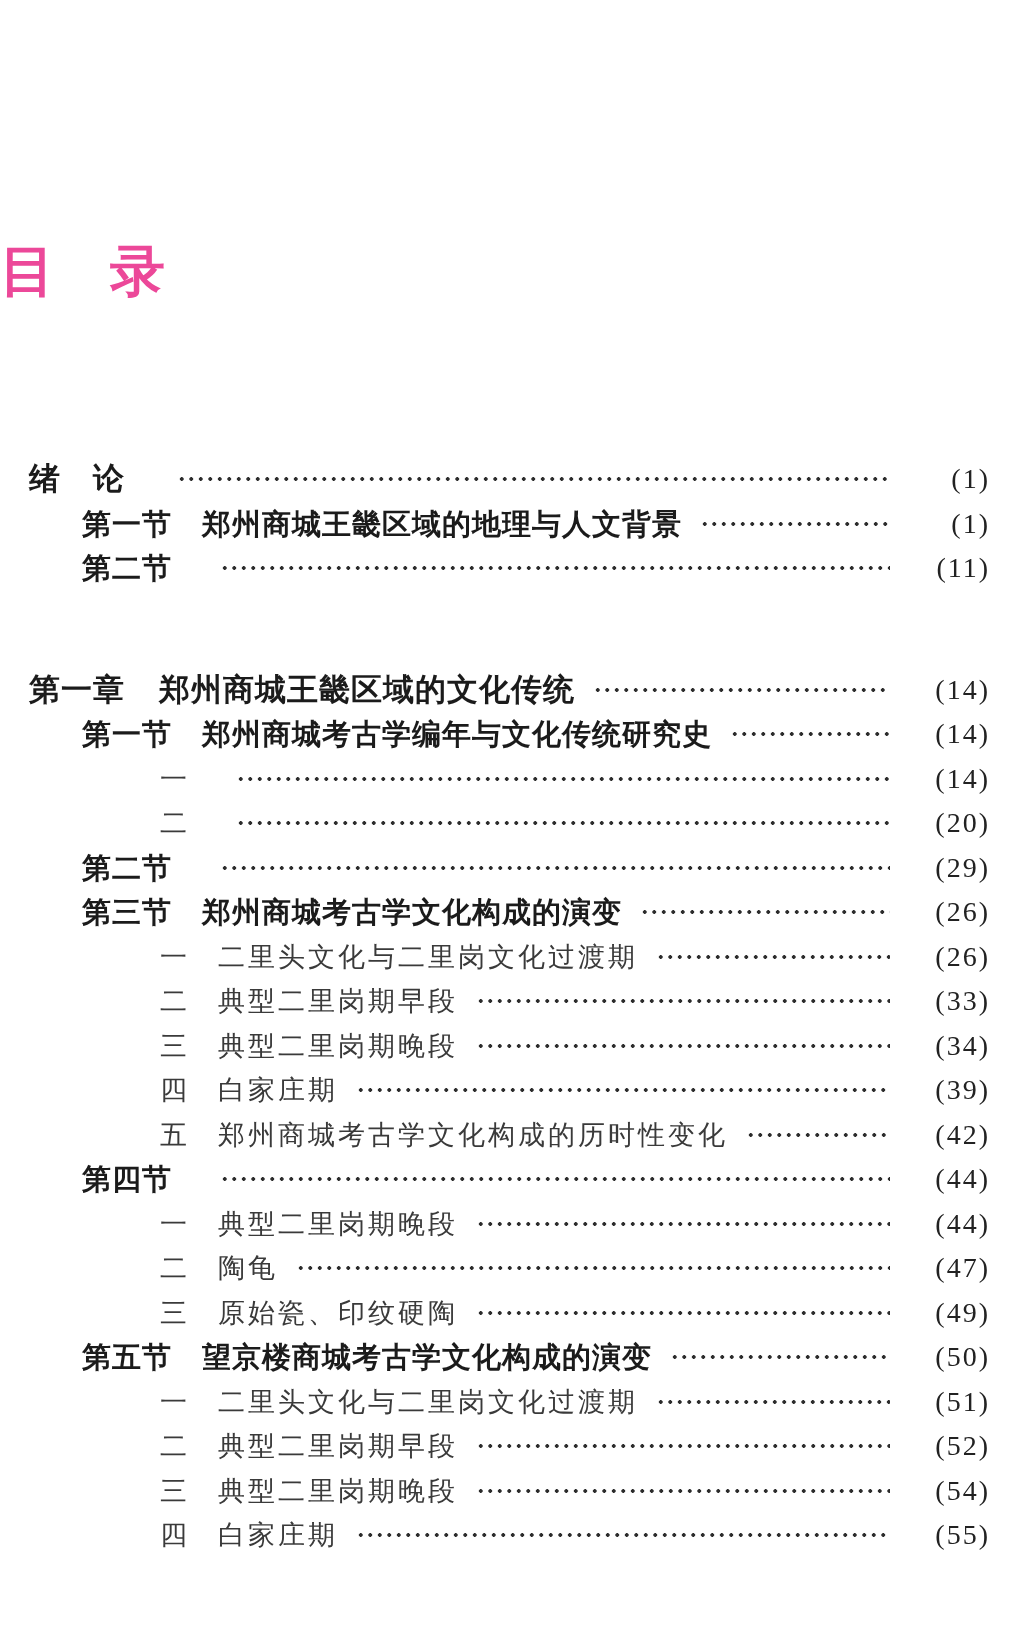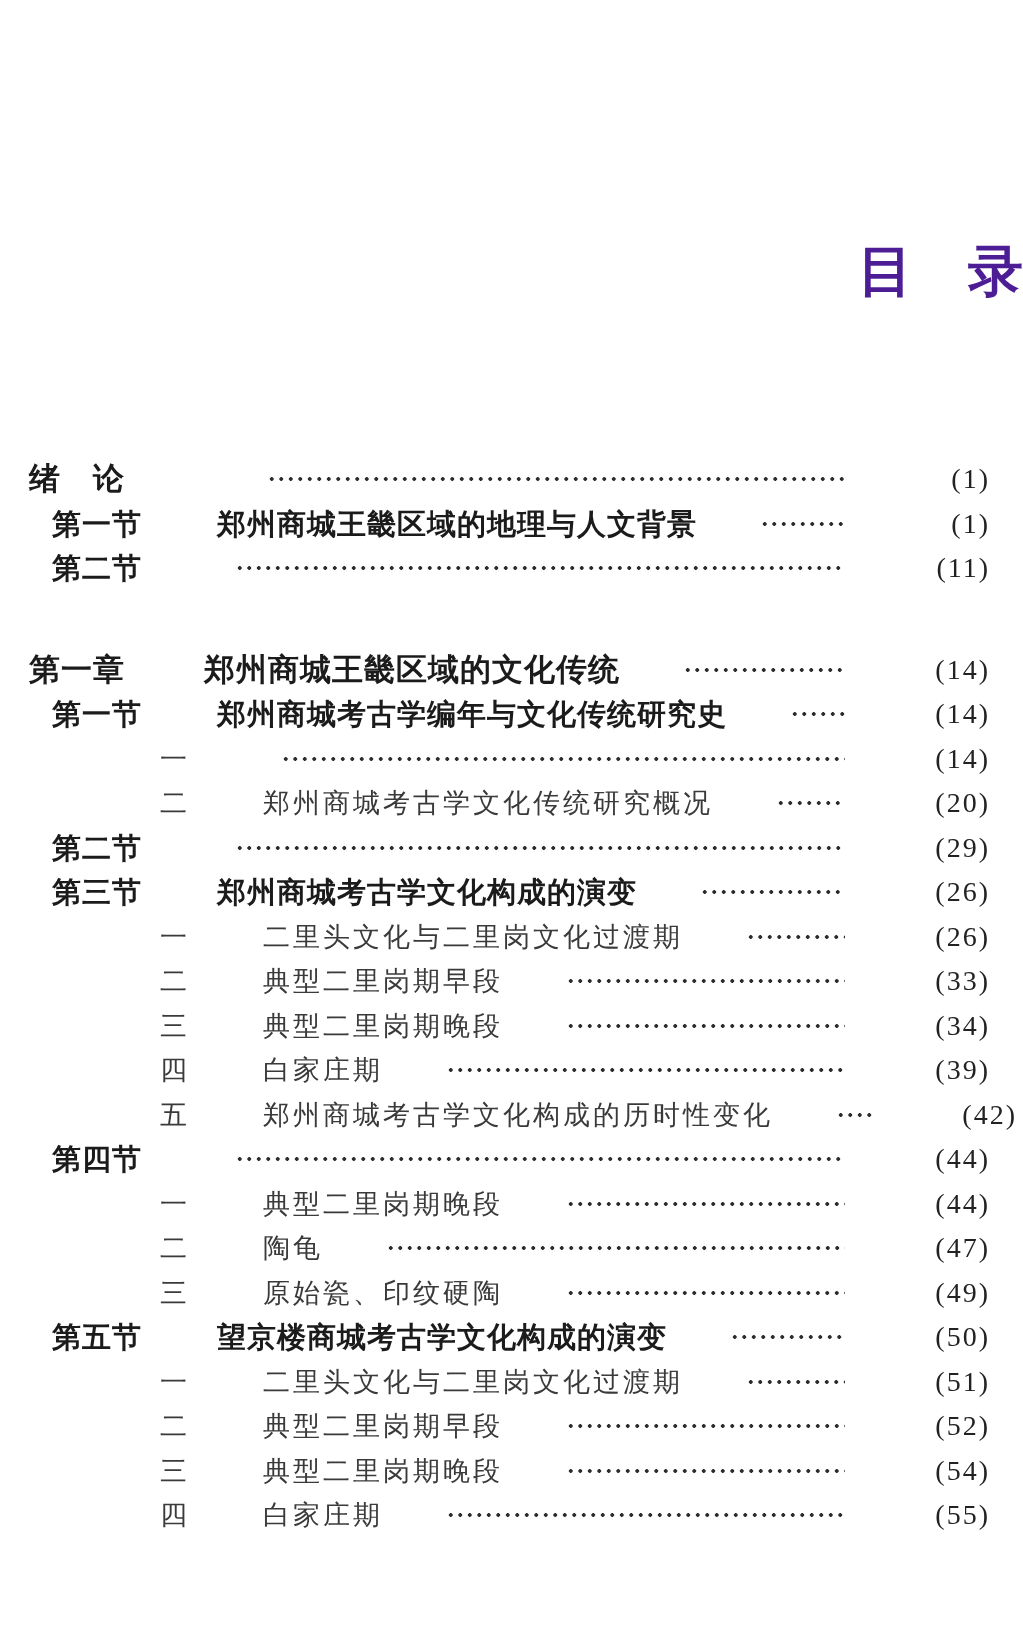--- a/index.html
+++ b/index.html
@@ -17,43 +17,42 @@
   .page {
     position: relative;
     width: 1023px;
     height: 1636px;
     box-sizing: border-box;
     background: #ffffff;
   }
   .toc-title {
     margin: 0;
     padding-top: 244px;
-    text-align: right;
+    text-align: left;
     font-size: 55px;
     line-height: 1;
     font-weight: 700;
-    color: #4c1d95;
+    color: #ec4899;
   }
   .toc-list {
     margin-top: 158px;
     padding-right: 33px;
     box-sizing: border-box;
   }
   .toc-row {
     display: flex;
     align-items: flex-end;
     height: 44.5px;
     line-height: 44.5px;
     white-space: nowrap;
-    gap: 45px;
-  }
-  .toc-row.gap-before { margin-top: 57px; }
+  }
+  .toc-row.gap-before { margin-top: 77px; }
 
   .level-0 { padding-left: 29px;  font-size: 31px; }
-  .level-1 { padding-left: 52px;  font-size: 29px; }
+  .level-1 { padding-left: 82px;  font-size: 29px; }
   .level-2 { padding-left: 160px; font-size: 27px; }
 
   .level-0 .label { margin-right: 34px; }
   .level-1 .label { margin-right: 30px; }
   .level-2 .label { margin-right: 28px; }
 
   .bold  { font-weight: 700; color: #1b1b1b; letter-spacing: 1px; }
   .light { font-weight: 400; color: #3a3a3a; letter-spacing: 3px; }
 
   .dots {
@@ -118,21 +117,20 @@
   </div>
 
   <div class="toc-row level-2 light">
     <span class="label">一</span>
     <span class="dots"></span>
     <span class="pagenum">(14)</span>
   </div>
 
   <div class="toc-row level-2 light">
     <span class="label">二</span>
-    <span class="entry-title">郑州商城考古学文化传统研究概况</span>
     <span class="dots"></span>
     <span class="pagenum">(20)</span>
   </div>
 
   <div class="toc-row level-1 bold">
     <span class="label">第二节</span>
     <span class="dots"></span>
     <span class="pagenum">(29)</span>
   </div>
 

